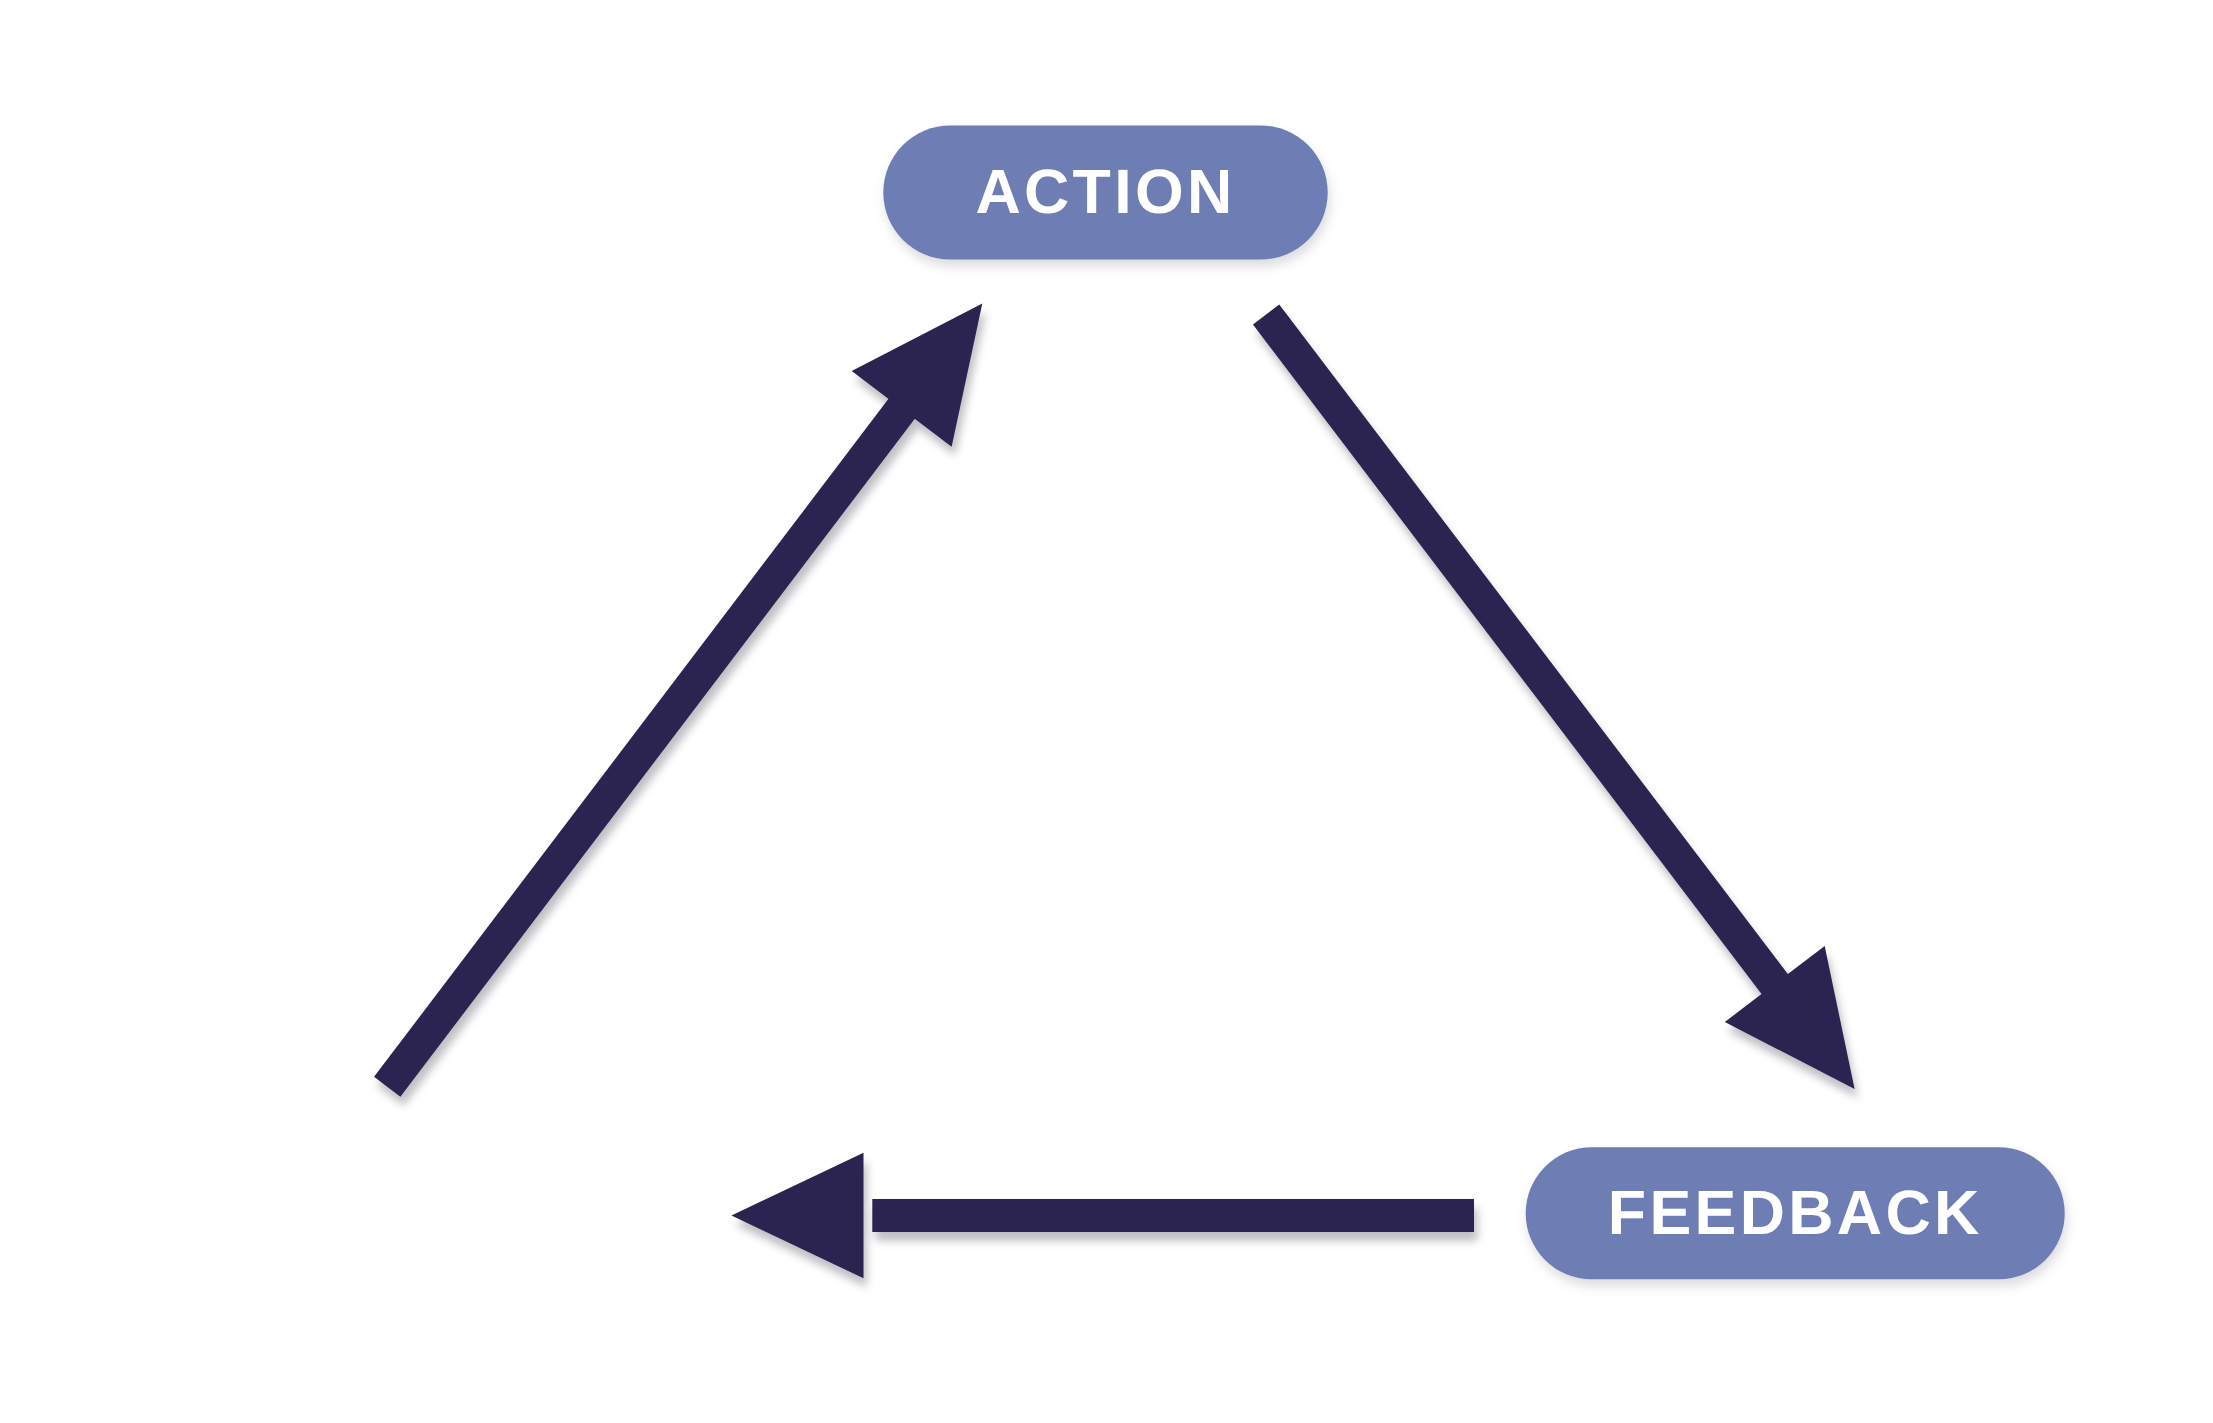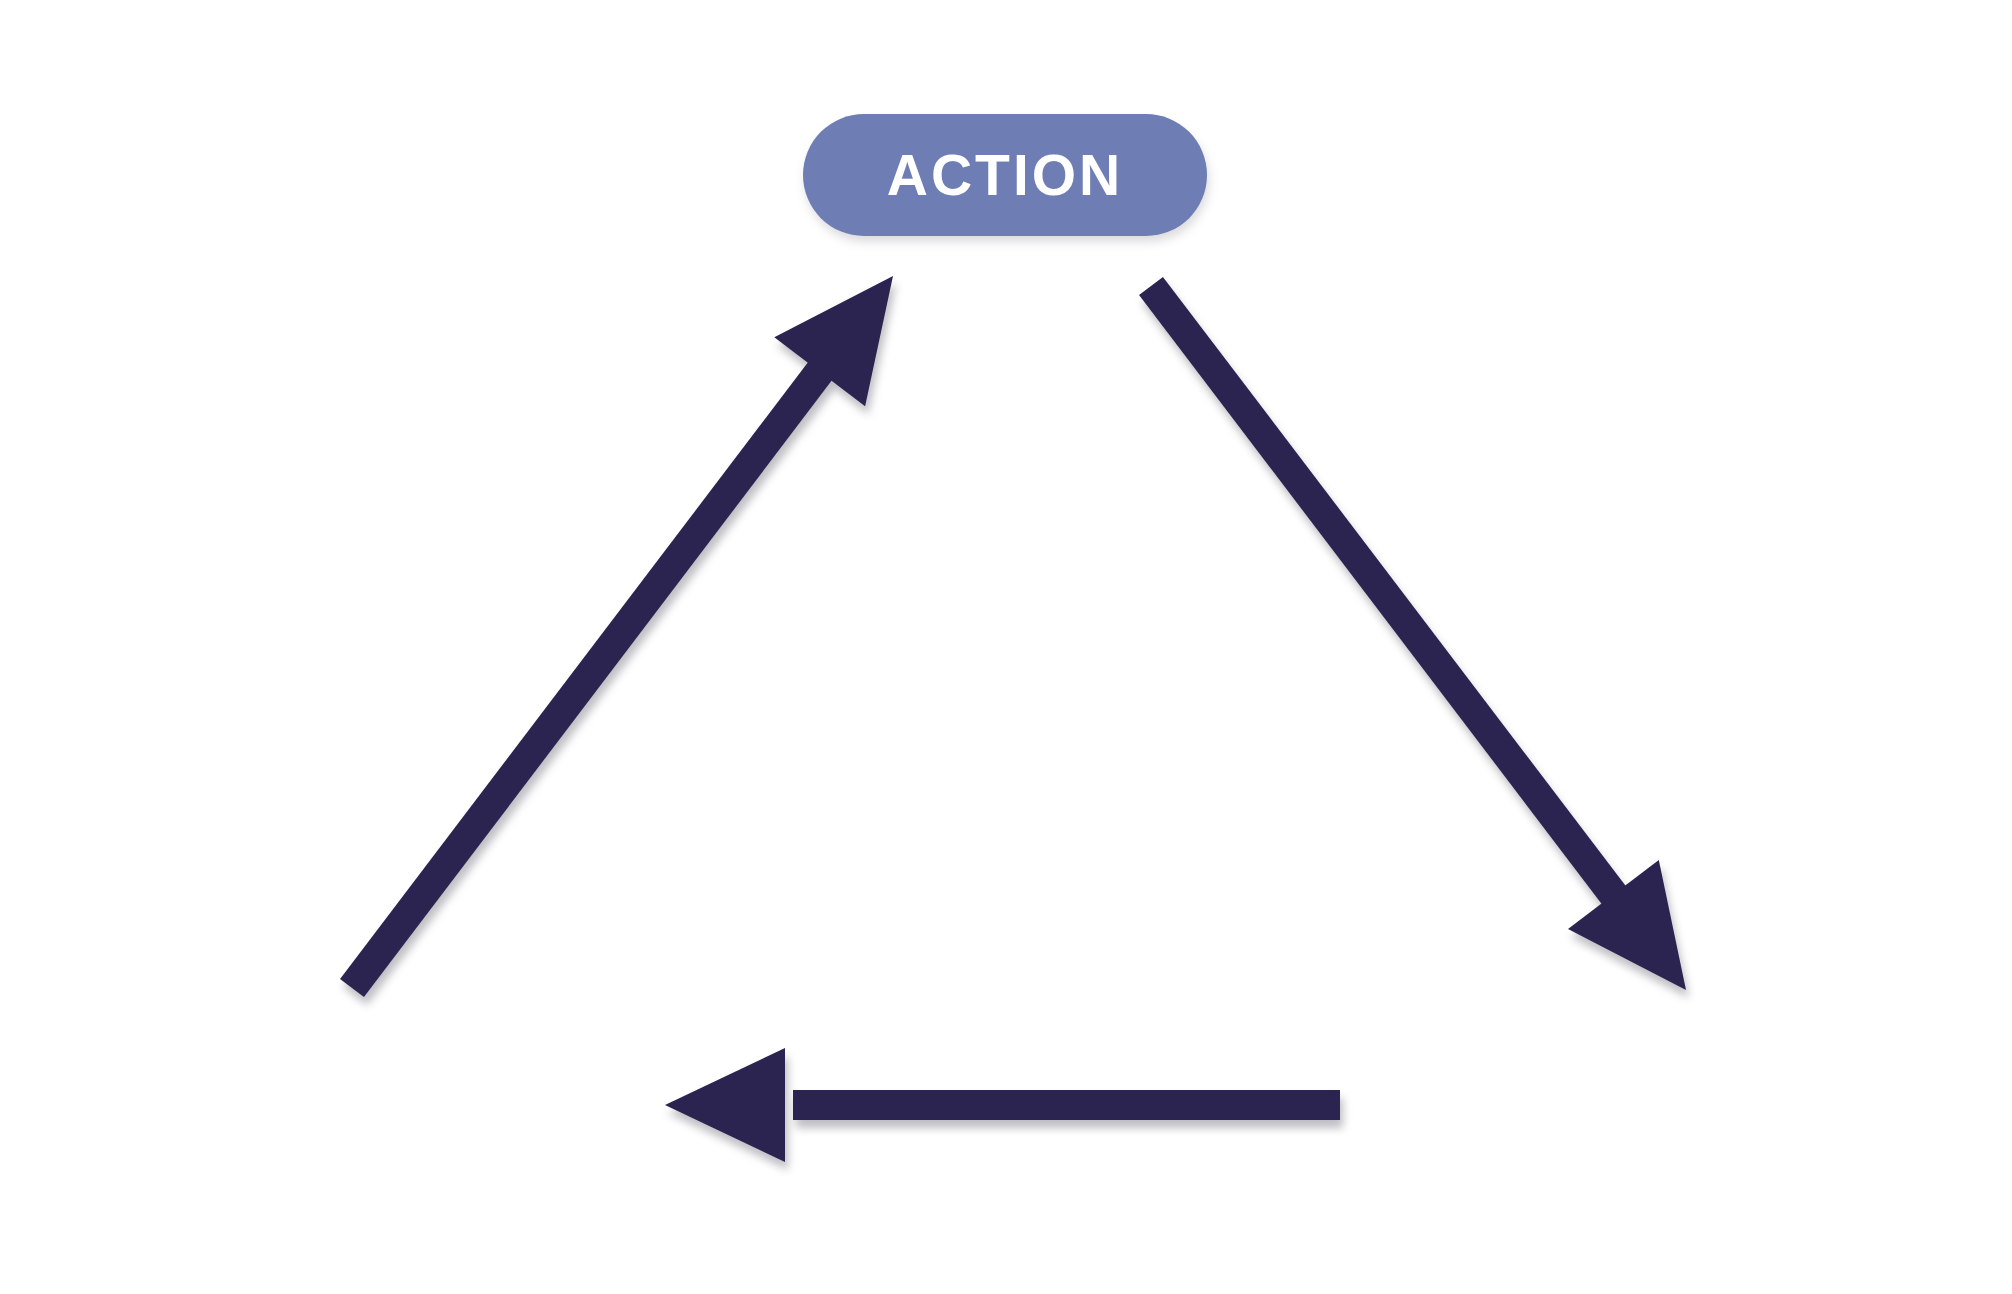--- a/index.html
+++ b/index.html
@@ -73,14 +73,17 @@
       <line class="arrow-shaft" x1="1340" y1="1105" x2="793" y2="1105"></line>
       <polygon class="arrow-head" points="665,1105 785,1048 785,1162"></polygon>
     </g>
   </svg>
 
   <div class="pill pill-action">
     <span>ACTION</span>
   </div>
 
 
+  <div class="pill pill-feedback">
+    <span>FEEDBACK</span>
+  </div>
 
 </div>
 
 </body></html>

